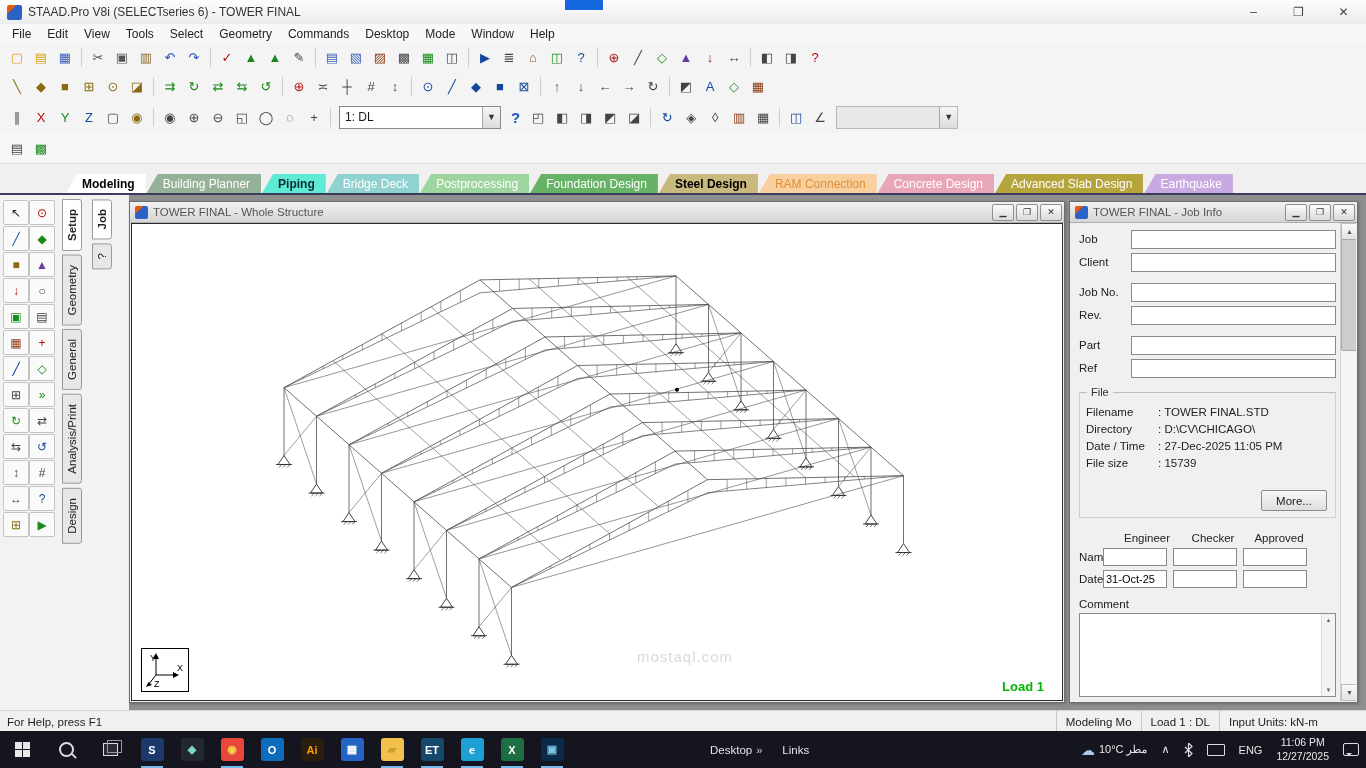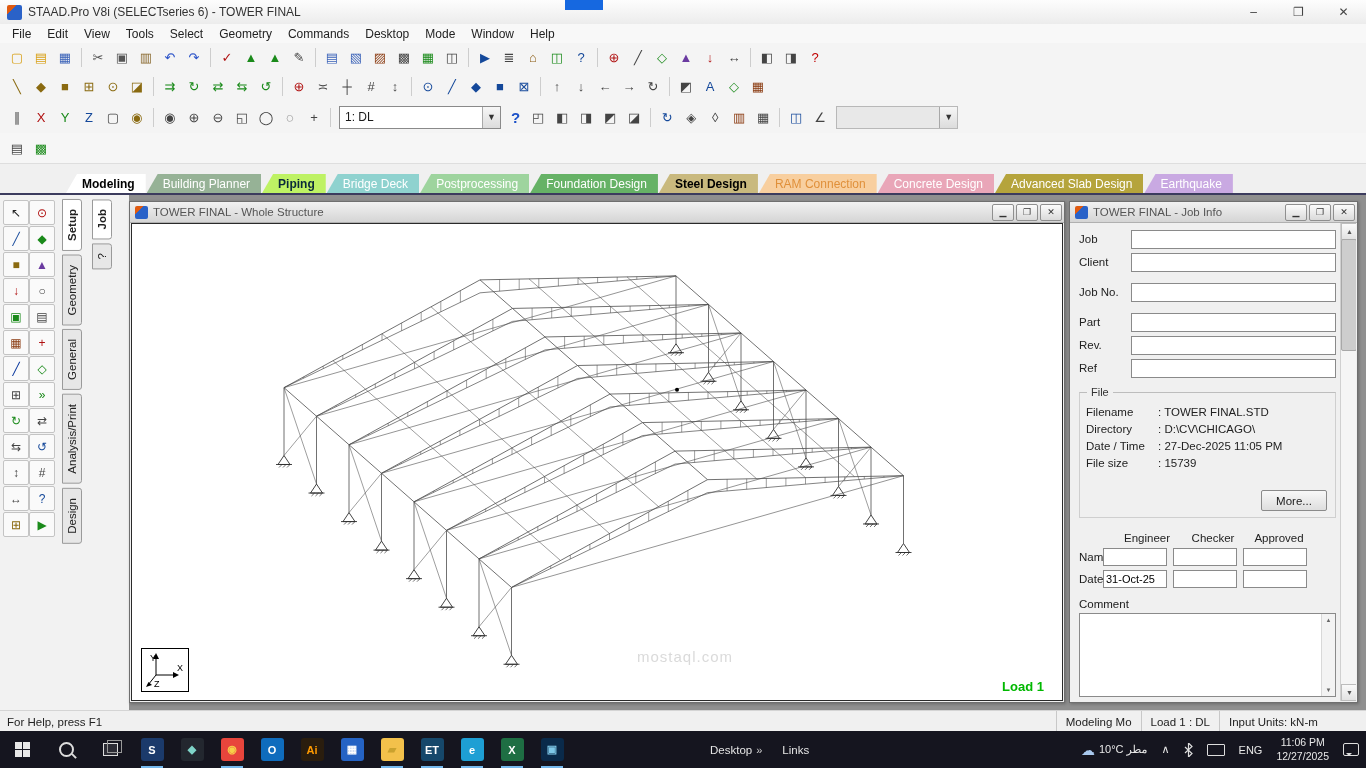--- a/index.html
+++ b/index.html
@@ -291,21 +291,21 @@
   </span>
 </div>
 <div id="toolbar4" class="toolbar abs">
     <span class="tb-btn" style="color: rgb(68, 68, 68);">▤</span>
     <span class="tb-btn" style="color: rgb(26, 138, 26);">▩</span>
   </div>
 
 <div id="modetabs" class="abs">
     <span class="mtab" style="background: rgb(255, 255, 255); color: rgb(0, 0, 0); font-weight: bold;">Modeling</span>
     <span class="mtab" style="background: rgb(150, 178, 150); color: rgb(255, 255, 255);">Building Planner</span>
-    <span class="mtab" style="background: #bef264; color: rgb(10, 42, 58); font-weight: bold;">Piping</span>
+    <span class="mtab" style="background: #5eead4; color: rgb(10, 42, 58); font-weight: bold;">Piping</span>
     <span class="mtab" style="background: rgb(143, 210, 207); color: rgb(255, 255, 255);">Bridge Deck</span>
     <span class="mtab" style="background: rgb(158, 212, 158); color: rgb(255, 255, 255);">Postprocessing</span>
     <span class="mtab" style="background: rgb(102, 178, 102); color: rgb(255, 255, 255);">Foundation Design</span>
     <span class="mtab" style="background: rgb(201, 185, 126); color: rgb(0, 0, 0); font-weight: bold;">Steel Design</span>
     <span class="mtab" style="background: rgb(248, 207, 159); color: rgb(224, 144, 58);">RAM Connection</span>
     <span class="mtab" style="background: rgb(233, 166, 184); color: rgb(255, 255, 255);">Concrete Design</span>
     <span class="mtab" style="background: rgb(181, 164, 60); color: rgb(255, 255, 255);">Advanced Slab Design</span>
     <span class="mtab" style="background: rgb(201, 169, 226); color: rgb(255, 255, 255);">Earthquake</span>
   </div>
 
@@ -754,26 +754,26 @@
             <input class="tinput" style="">
           </div>
           <div class="frow">
             <label>Client</label>
             <input class="tinput" style="">
           </div>
           <div class="frow gap">
             <label>Job No.</label>
             <input class="tinput" style="">
           </div>
+          <div class="frow">
+            <label>Rev.</label>
+            <input class="tinput" style="">
+          </div>
           <div class="frow gap">
             <label>Part</label>
-            <input class="tinput" style="">
-          </div>
-          <div class="frow">
-            <label>Rev.</label>
             <input class="tinput" style="">
           </div>
           <div class="frow">
             <label>Ref</label>
             <input class="tinput" style="">
           </div>
         </div>
 
       <div class="group" style="height:108px">
         <span class="group-title">File</span>

